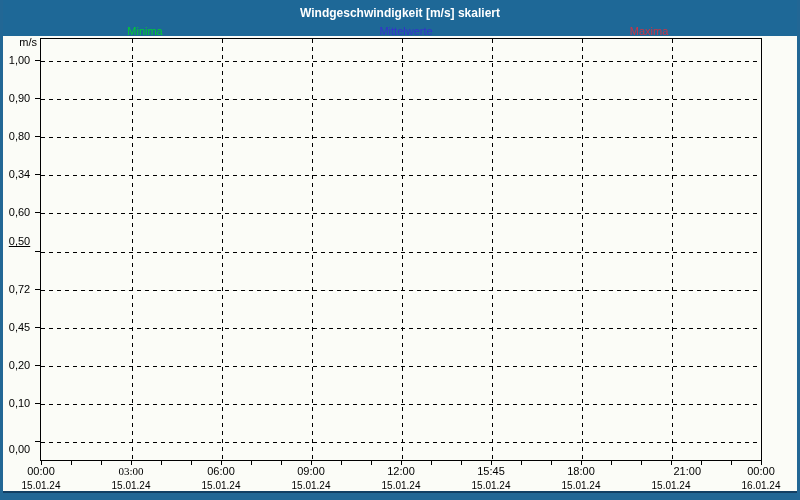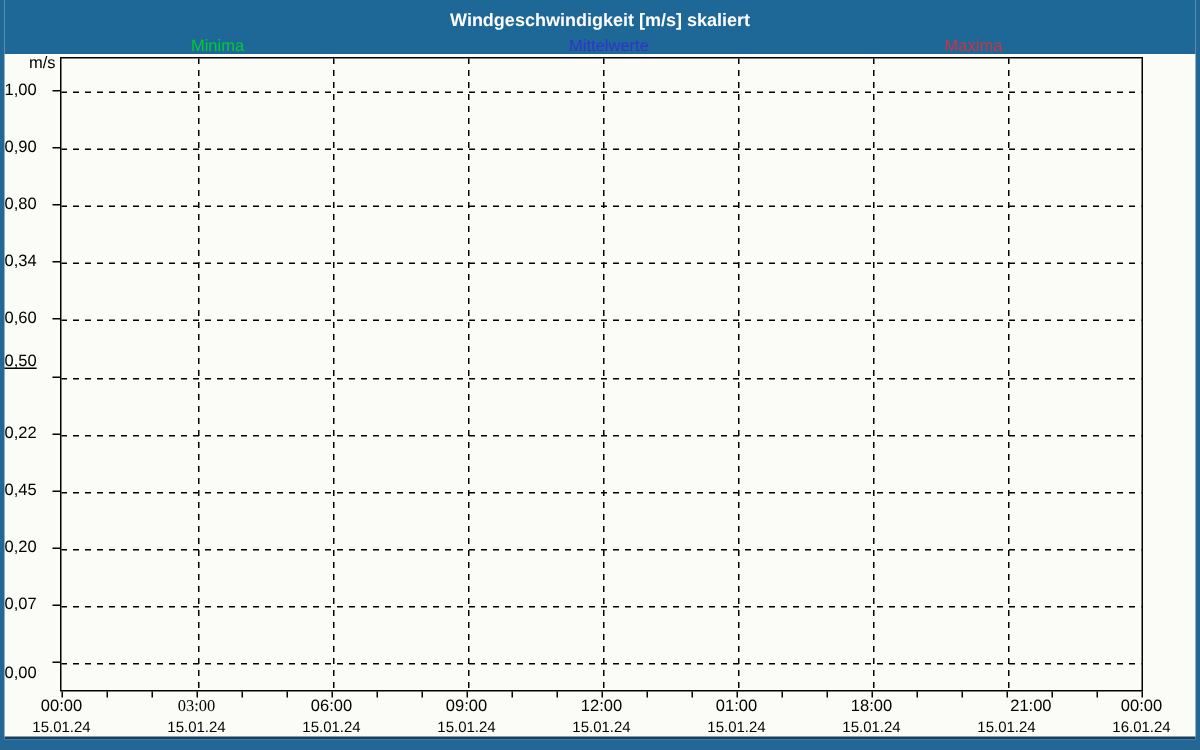--- a/index.html
+++ b/index.html
@@ -39,21 +39,21 @@
   }
   .hgrid{
     position:absolute;left:0;width:100%;height:1px;
     background:repeating-linear-gradient(90deg,#000 0,#000 4px,transparent 4px,transparent 8px);
   }
   .vgrid{
     position:absolute;top:0;height:100%;width:1px;
     background:repeating-linear-gradient(180deg,#000 0,#000 4px,transparent 4px,transparent 8px);
   }
   .ytick-label{
-    position:absolute;left:0;width:33px;text-align:left;
+    position:absolute;left:0;width:33px;text-align:center;
     font-size:11px;line-height:13px;color:#000;
   }
   .ytick-mark{
     position:absolute;width:5px;height:1px;background:#000;
   }
   .xtick-mark{
     position:absolute;width:1px;height:4px;background:#000;
   }
   .xtime-label{
     position:absolute;top:465px;width:60px;text-align:center;
@@ -105,42 +105,42 @@
         <div class="ytick-label" style="top: 92.1px;">0,90</div>
         <div class="ytick-mark" style="left: 32px; top: 136.2px;"></div>
         <div class="ytick-label" style="top: 130.2px;">0,80</div>
         <div class="ytick-mark" style="left: 32px; top: 174.3px;"></div>
         <div class="ytick-label" style="top: 168.3px;">0,34</div>
         <div class="ytick-mark" style="left: 32px; top: 212.4px;"></div>
         <div class="ytick-label" style="top: 206.4px;">0,60</div>
         <div class="ytick-mark" style="left: 32px; top: 250.5px;"></div>
         <div class="ytick-label" style="top: 235px; text-decoration: underline;">0,50</div>
         <div class="ytick-mark" style="left: 32px; top: 288.6px;"></div>
-        <div class="ytick-label" style="top: 282.6px;">0,22</div>
+        <div class="ytick-label" style="top: 282.6px;">0,72</div>
         <div class="ytick-mark" style="left: 32px; top: 326.7px;"></div>
         <div class="ytick-label" style="top: 320.7px;">0,45</div>
         <div class="ytick-mark" style="left: 32px; top: 364.8px;"></div>
         <div class="ytick-label" style="top: 358.8px;">0,20</div>
         <div class="ytick-mark" style="left: 32px; top: 402.9px;"></div>
-        <div class="ytick-label" style="top: 396.9px;">0,07</div>
+        <div class="ytick-label" style="top: 396.9px;">0,10</div>
         <div class="ytick-mark" style="left: 32px; top: 441px;"></div>
         <div class="ytick-label" style="top: 435px; margin-top: 8px;">0,00</div>
       </div>
     <div id="xaxis">
         <div class="xtime-label" style="left: 8px;">00:00</div>
         <div class="xdate-label" style="left: 6px;">15.01.24</div>
         <div class="xtime-label" style="left: 98px; font-family: Liberation Serif, serif;">03:00</div>
         <div class="xdate-label" style="left: 96px;">15.01.24</div>
         <div class="xtime-label" style="left: 188px;">06:00</div>
         <div class="xdate-label" style="left: 186px;">15.01.24</div>
         <div class="xtime-label" style="left: 278px;">09:00</div>
         <div class="xdate-label" style="left: 276px;">15.01.24</div>
         <div class="xtime-label" style="left: 368px;">12:00</div>
         <div class="xdate-label" style="left: 366px;">15.01.24</div>
-        <div class="xtime-label" style="left: 458px;">01:00</div>
+        <div class="xtime-label" style="left: 458px;">15:45</div>
         <div class="xdate-label" style="left: 456px;">15.01.24</div>
         <div class="xtime-label" style="left: 548px;">18:00</div>
         <div class="xdate-label" style="left: 546px;">15.01.24</div>
         <div class="xtime-label" style="left: 638px; text-align: right;">21:00</div>
         <div class="xdate-label" style="left: 636px;">15.01.24</div>
         <div class="xtime-label" style="left: 728px;">00:00</div>
         <div class="xdate-label" style="left: 726px;">16.01.24</div>
         <div class="xtick-mark" style="left: 38px; top: 461px;"></div>
         <div class="xtick-mark" style="left: 68px; top: 461px;"></div>
         <div class="xtick-mark" style="left: 98px; top: 461px;"></div>

